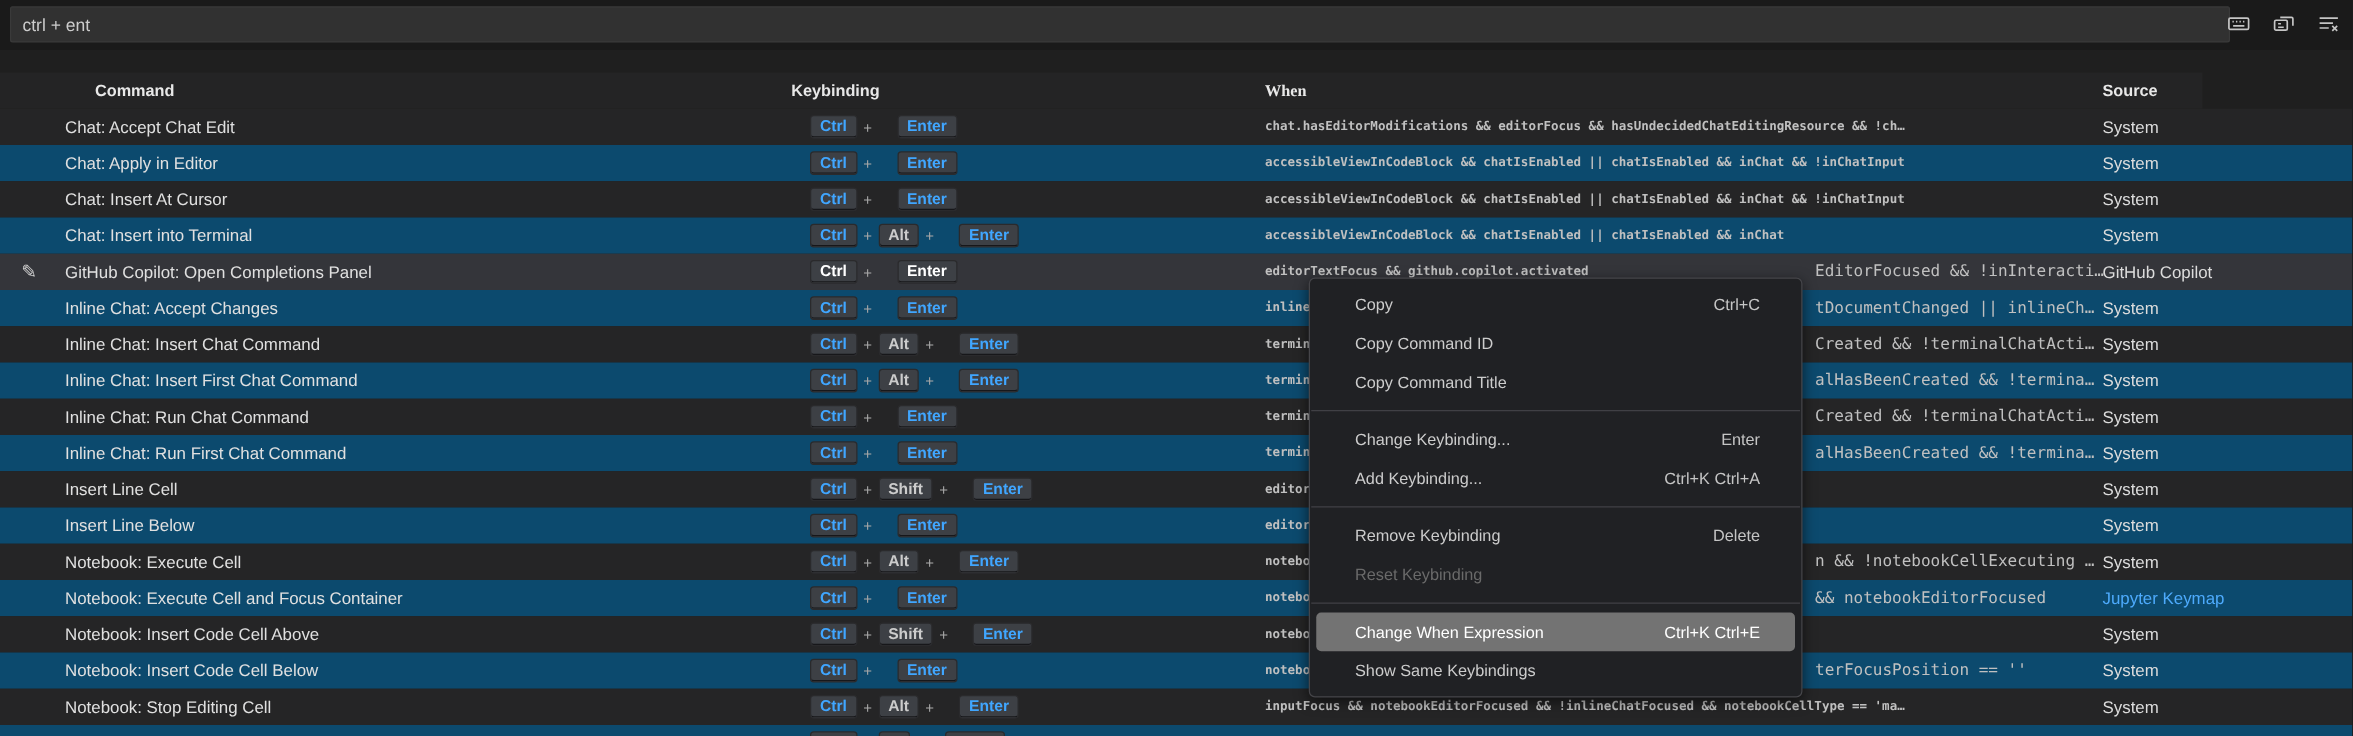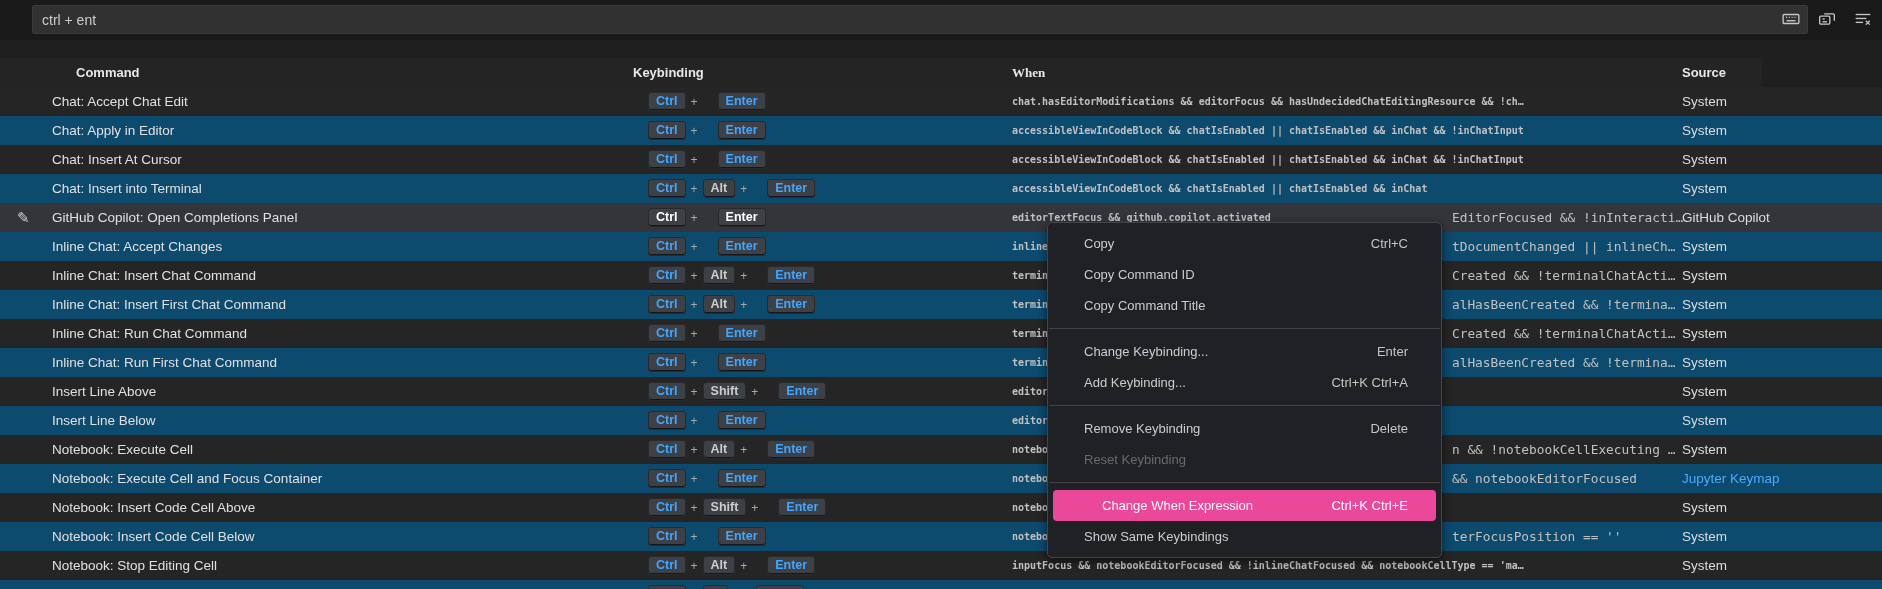--- a/index.html
+++ b/index.html
@@ -9,21 +9,20 @@
     background:#1f1f1f; font-family:"Liberation Sans", sans-serif;
     -webkit-font-smoothing:antialiased;
   }
   
   .topbar { position:absolute; left:0; top:0; width:1882px; height:40px; background:#1a1a1a; }
   .search-input {
     position:absolute; left:8px; top:5px; width:1776px; height:29px;
     background:#313131; border:1px solid #3a3a3a; border-radius:2px;
     color:#cccccc; font-size:14px; line-height:27px; padding-left:9px;
     font-family:"Liberation Sans", sans-serif;
-    margin-left:24px;
   }
   .topbar-actions { position:absolute; right:8px; top:8px; display:flex; gap:14px; }
   .icon-btn { width:22px; height:22px; display:flex; align-items:center; justify-content:center;
               border-radius:4px; cursor:pointer; }
   .icon-btn svg { stroke:#c5c5c5; fill:none; stroke-width:1.2; }
   
   .thead { position:absolute; left:0; top:58px; width:1762px; height:29px; background:#242425; }
   .thead span { position:absolute; top:0; line-height:29px; font-size:13px; font-weight:bold; color:#e8e8e8; }
   .th-command   { left:76px; }
   .th-keybinding{ left:633px;text-align:center; }
@@ -61,22 +60,22 @@
   
   .ctx-menu {
     position:absolute; left:1047px; top:222px; width:395px;
     background:#202124; border:1px solid #454549; border-radius:5px;
     box-shadow:0 3px 10px rgba(0,0,0,0.55); padding:5px 0; z-index:10;
   }
   .ctx-item { position:relative; height:31px; line-height:31px; font-size:13px; color:#cccccc;
               padding-left:36px; padding-right:33px; cursor:pointer; white-space:nowrap; }
   .ctx-item .sc { position:absolute; right:33px; top:0; line-height:31px; color:#c5c5c5; }
   .ctx-item.disabled { color:#6a6a6a; cursor:default; }
-  .ctx-item.highlighted { margin:0 5px; padding-left:49px; padding-right:28px;
-                          background:#ec4899; border-radius:4px; color:#ffffff; }
+  .ctx-item.highlighted { margin:0 5px; padding-left:31px; padding-right:28px;
+                          background:#737373; border-radius:4px; color:#ffffff; }
   .ctx-item.highlighted .sc { right:28px; color:#ffffff; }
   .ctx-sep { height:1px; background:#404045; margin:7px 1px; }
 </style>
 </head>
 <body>
 
 <div id="app">
 
   <div class="topbar">
     <input class="search-input" type="text" value="ctrl + ent" style="">
@@ -226,21 +225,21 @@
         <span class="keys">
           <span class="key-chip hl">Ctrl</span>
           <span class="key-sep">+</span>
           <span class="key-chip hl">Enter</span>
         </span>
         <span class="when-left">terminalChatAgentRegistered &amp;&amp; terminalHa</span>
         <span class="when-right">alHasBeenCreated &amp;&amp; !termina…</span>
         <span class="src">System</span>
       </div>
       <div class="krow light">
-        <span class="cmd">Insert Line Above</span>
+        <span class="cmd">Insert Line Cell</span>
         <span class="keys">
           <span class="key-chip hl">Ctrl</span>
           <span class="key-sep">+</span>
           <span class="key-chip">Shift</span>
           <span class="key-sep">+</span>
           <span class="key-chip hl">Enter</span>
         </span>
         <span class="when-left">editorTextFocus &amp;&amp; !editorReadonly</span>
         <span class="src">System</span>
       </div>

